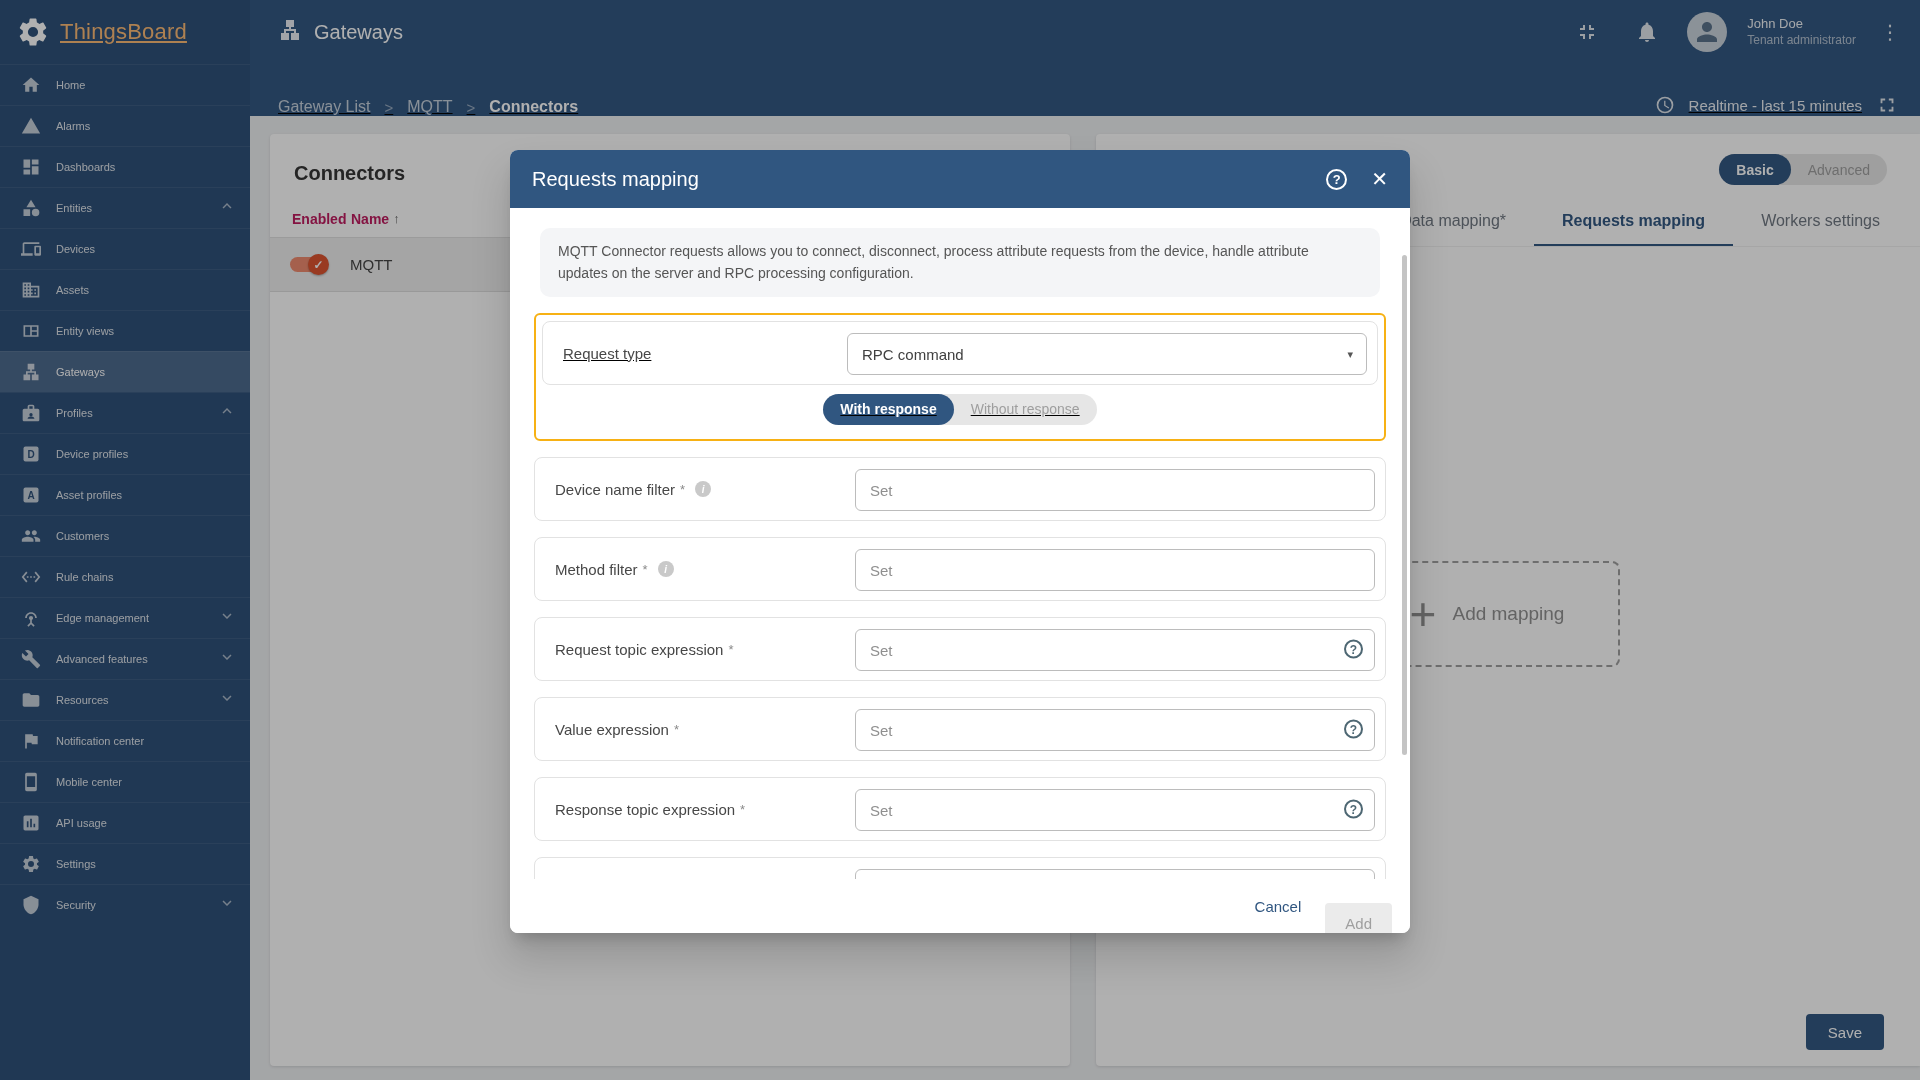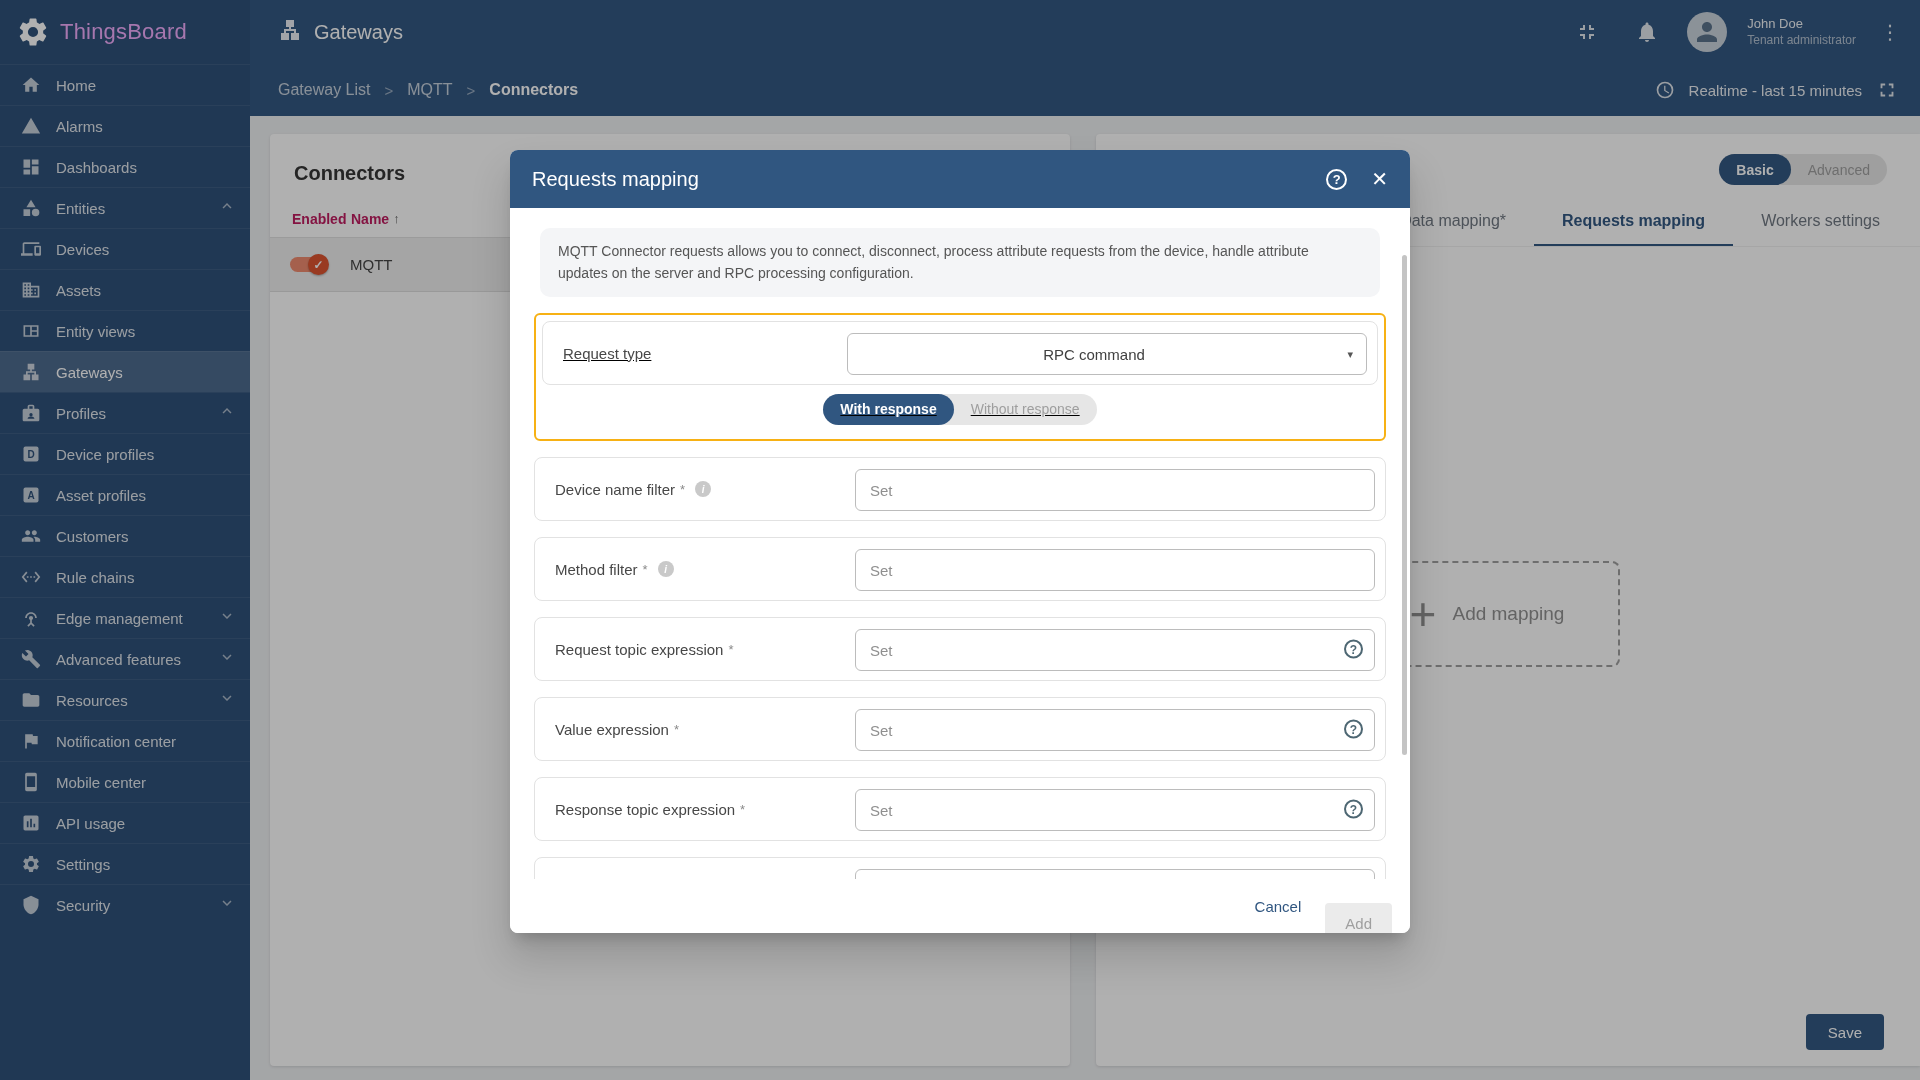--- a/index.html
+++ b/index.html
@@ -5,27 +5,27 @@
   * { margin:0; padding:0; box-sizing:border-box; }
   html,body { width:1920px; height:1080px; overflow:hidden; background:#0c1722;
     font-family:"Liberation Sans", sans-serif; }
   .viewport { position:relative; width:1920px; height:1080px; background:#eef0f2; }
 
   
   .sidebar { position:absolute; left:0; top:0; width:250px; height:1080px;
     background:#2c4f78; z-index:10; color:#e8eef5; }
   .logo-row { height:64px; display:flex; align-items:center; padding:0 16px; gap:10px; }
   .logo-row svg { width:34px; height:34px; fill:#ffffff; }
-  .logo-text { font-size:22px; font-weight:500; color:#f0abfc; letter-spacing:.2px; }
+  .logo-text { font-size:22px; font-weight:500; color:#fdba74; letter-spacing:.2px;text-decoration:underline; }
   .nav-item { height:41px; display:flex; align-items:center; padding:0 14px 0 21px;
     border-top:1px solid rgba(255,255,255,.07); cursor:pointer; }
   .nav-item .nav-icon { width:20px; height:20px; margin-right:15px; flex:none;
     display:flex; align-items:center; justify-content:center; }
   .nav-item .nav-icon svg { width:20px; height:20px; fill:rgba(255,255,255,.72); }
-  .nav-label { font-size:15px; color:rgba(255,255,255,.85); white-space:nowrap; }
+  .nav-label { font-size:11px; color:rgba(255,255,255,.85); white-space:nowrap; }
   .nav-item.child { }
   .nav-item.selected { background:rgba(255,255,255,.15); }
   .nav-item.selected .nav-label { color:#ffffff; }
   .nav-chev { margin-left:auto; }
   .nav-chev svg { width:18px; height:18px; fill:rgba(255,255,255,.6); }
 
   
   .topbar { position:absolute; left:250px; right:0; top:0; height:64px; background:#305680;
     display:flex; align-items:center; padding:0 16px 0 28px; z-index:10; }
   .topbar .hub-ic svg { width:24px; height:24px; fill:rgba(255,255,255,.9); }
@@ -37,21 +37,21 @@
   .avatar { width:40px; height:40px; border-radius:50%; background:#c9d3dc; display:flex;
     align-items:center; justify-content:center; overflow:hidden; cursor:pointer; }
   .avatar svg { width:30px; height:30px; fill:#57708a; }
   .user-block { line-height:1.25; cursor:pointer; }
   .user-name { font-size:13px; color:rgba(255,255,255,.92); }
   .user-role { font-size:12px; color:rgba(255,255,255,.62); }
   .kebab { color:rgba(255,255,255,.85); font-size:20px; width:28px; text-align:center;
     cursor:pointer; letter-spacing:0; }
 
   .breadcrumb-bar { position:absolute; left:250px; right:0; top:64px; height:52px;
-    background:#305680; display:flex; align-items:center; padding:0 22px 0 28px; z-index:10; }
+    background:#305680; display:flex; align-items:flex-end; padding:0 22px 0 28px; z-index:10;text-decoration:underline; }
   .crumb { font-size:16px; color:rgba(255,255,255,.72); cursor:pointer; }
   .crumb-sep { font-size:15px; color:rgba(255,255,255,.5); margin:0 14px; }
   .crumb.current { color:#ffffff; font-weight:600; cursor:default; }
   .bc-right { margin-left:auto; display:flex; align-items:center; gap:14px; }
   .bc-right svg { fill:rgba(255,255,255,.85); }
   .tw-label { font-size:15px; color:rgba(255,255,255,.9); cursor:pointer; }
 
   
   .content { position:absolute; left:250px; top:116px; right:0; bottom:0;
     background:#eef0f2; padding:18px 0 14px 20px; display:flex; gap:26px; }
@@ -115,21 +115,21 @@
 
   .row-card { border:1px solid #e2e2e2; border-radius:8px; height:64px; position:relative;
     display:flex; align-items:center; padding-left:20px; background:#fff; }
   .row-label { font-size:15px; color:#474747; }
   .req-star { color:#8a8a8a; font-size:13px; margin-left:5px; }
   .info-dot { width:16px; height:16px; border-radius:50%; background:#c9c9c9; color:#fff;
     font-size:10px; font-weight:700; font-style:italic; display:flex; align-items:center;
     justify-content:center; margin-left:10px; }
   .field-input, .field-select { position:absolute; right:10px; top:11px; width:520px;
     height:42px; border:1px solid #bcbcbc; border-radius:6px; background:#fff;
-    font-size:15px; color:#404040; padding:0 40px 0 14px; font-family:inherit;justify-content:center; }
+    font-size:15px; color:#404040; padding:0 40px 0 14px; font-family:inherit; }
   .field-input::placeholder { color:#8f8f8f; }
   .field-select { display:flex; align-items:center; cursor:pointer; }
   .caret { position:absolute; right:13px; top:50%; transform:translateY(-50%);
     font-size:11px; color:#555; }
   .help-badge { position:absolute; right:22px; top:50%; transform:translateY(-50%);
     width:19px; height:19px; border:2px solid #4e6773; border-radius:50%; color:#4e6773;
     font-size:12px; font-weight:700; display:flex; align-items:center; justify-content:center;
     cursor:pointer; background:#fff; }
   .field-card { margin-top:16px; }
   .toggle-row { height:48px; display:flex; align-items:center; justify-content:center; }

